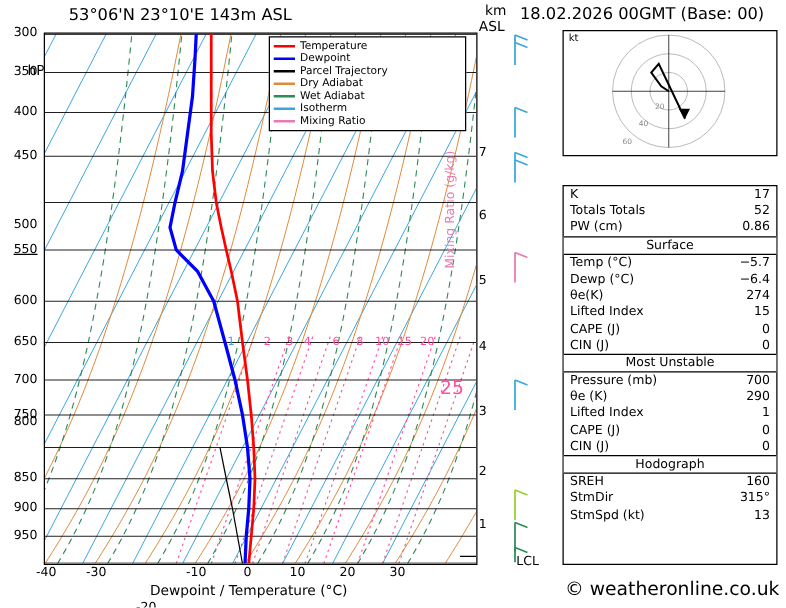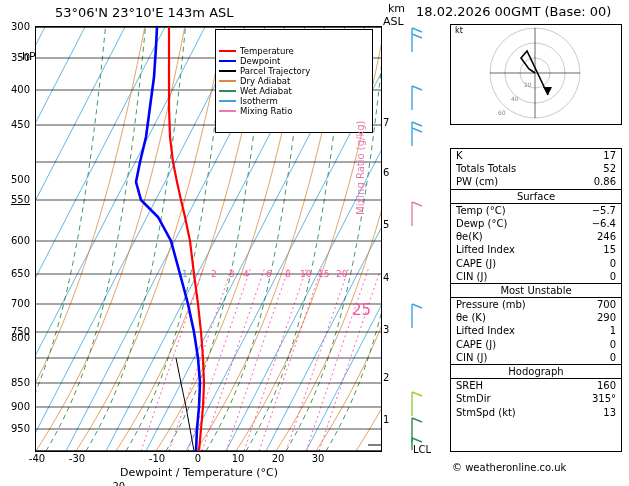--- a/index.html
+++ b/index.html
@@ -14,38 +14,38 @@
   
   #plot{left:35px;top:26px;width:345px;height:424px;border:1px solid #000;background:#fff;overflow:hidden;}
   #plot svg{display:block;}
   
   .xtick{position:absolute;font-size:10px;color:#000;text-align:center;width:30px;}
   .ytick{position:absolute;font-size:10px;color:#000;text-align:right;width:26px;}
   #xaxis-title{left:120px;top:466px;font-size:11px;color:#000;}
   
   .kmtick{position:absolute;font-size:10px;color:#000;}
   
-  #legend{left:215px;top:29px;width:150px;background:#fff;border:1px solid #000;padding:16px 3px;font-size:8.5px;line-height:10.5px;}
+  #legend{left:215px;top:29px;width:150px;background:#fff;border:1px solid #000;padding:2px 3px;font-size:8.5px;line-height:10.5px;}
   .lg-row{display:flex;align-items:center;height:10px;}
   .lg-swatch{width:17px;height:0;border-top-width:2px;border-top-style:solid;margin-right:4px;}
   
   #mix-label{left:355px;top:215px;font-size:10px;color:#e87ab0;transform:rotate(-90deg);transform-origin:left top;white-space:nowrap;}
   
   #lcl-label{left:381px;top:444px;font-size:10px;color:#000;margin-left:32px;}
   
   #hodo{left:450px;top:24px;width:170px;height:99px;border:1px solid #000;background:#fff;}
   #hodo-kt{left:455px;top:26px;font-size:8px;color:#000;}
   
   #table{left:450px;top:148px;width:170px;height:302px;border:1px solid #000;background:#fff;font-size:10px;}
   .trow{display:flex;justify-content:space-between;padding:0 5px;height:13.2px;line-height:13.2px;}
   .trow .k{white-space:nowrap;}
   .trow .v{white-space:nowrap;}
   .sect{text-align:center;font-size:10px;height:13.2px;line-height:13.2px;border-top:1px solid #000;border-bottom:1px solid #000;background:#fff;}
   
-  #footer{left:452px;top:462px;font-size:10px;color:#000;}
+  #footer{left:452px;top:462px;font-size:15px;color:#000;}
   .wol{color:#000;}
 </style>
 </head>
 <body>
 
 <div class="abs" id="hPa-label">hPa</div>
 <div class="abs" id="station-title">53°06'N 23°10'E 143m ASL</div>
 <div class="abs" id="km-label">km</div>
 <div class="abs" id="asl-label">ASL</div>
 <div class="abs" id="date-title">18.02.2026 00GMT (Base: 00)</div>
@@ -290,21 +290,21 @@
   <div class="trow">
       <span class="k">Temp (°C)</span>
       <span class="v">−5.7</span>
     </div>
   <div class="trow">
       <span class="k">Dewp (°C)</span>
       <span class="v">−6.4</span>
     </div>
   <div class="trow">
       <span class="k">θe(K)</span>
-      <span class="v">246</span>
+      <span class="v">274</span>
     </div>
   <div class="trow">
       <span class="k">Lifted Index</span>
       <span class="v">15</span>
     </div>
   <div class="trow">
       <span class="k">CAPE (J)</span>
       <span class="v">0</span>
     </div>
   <div class="trow">

